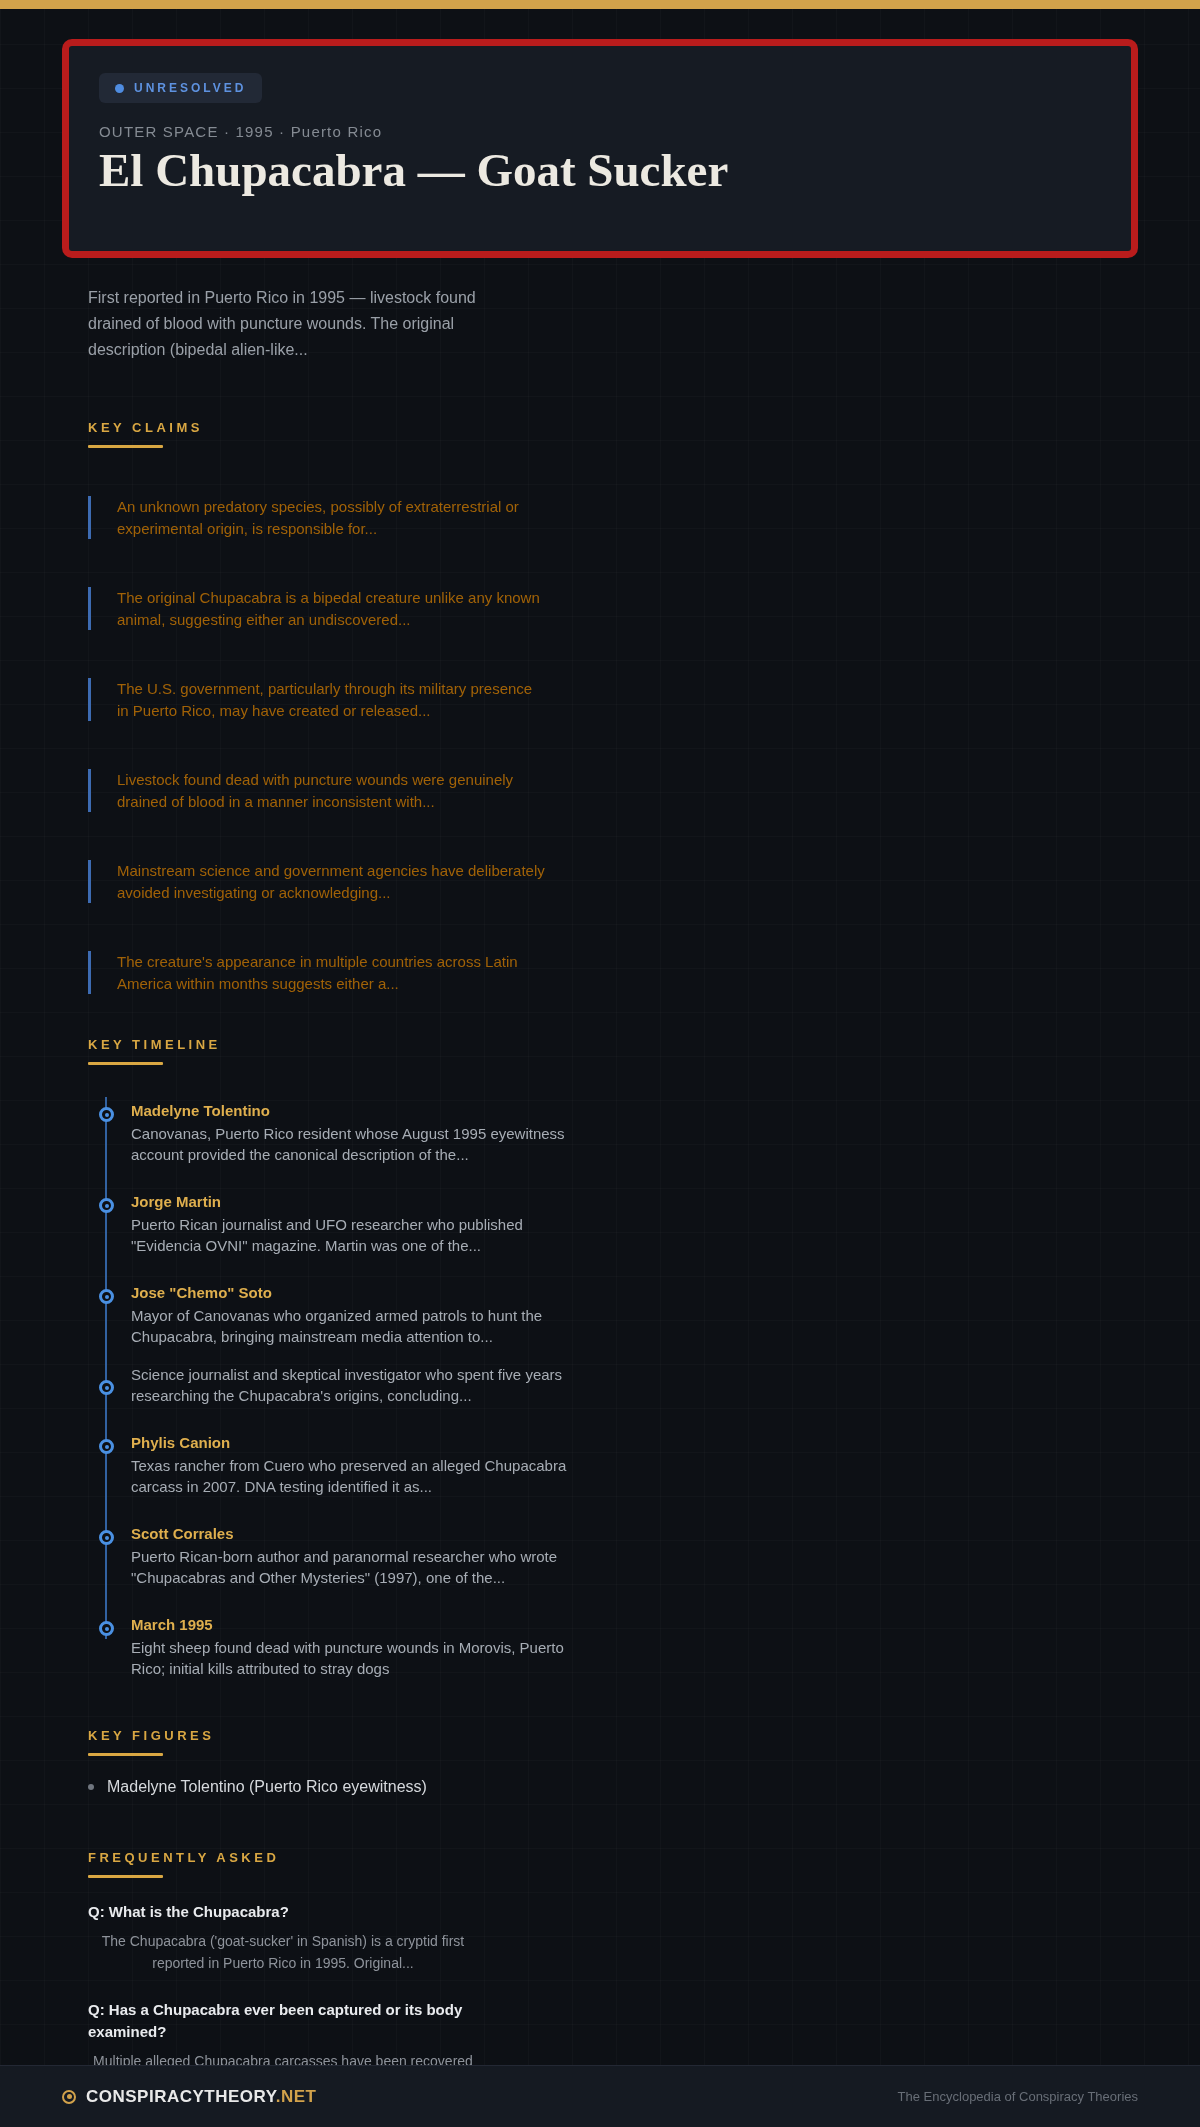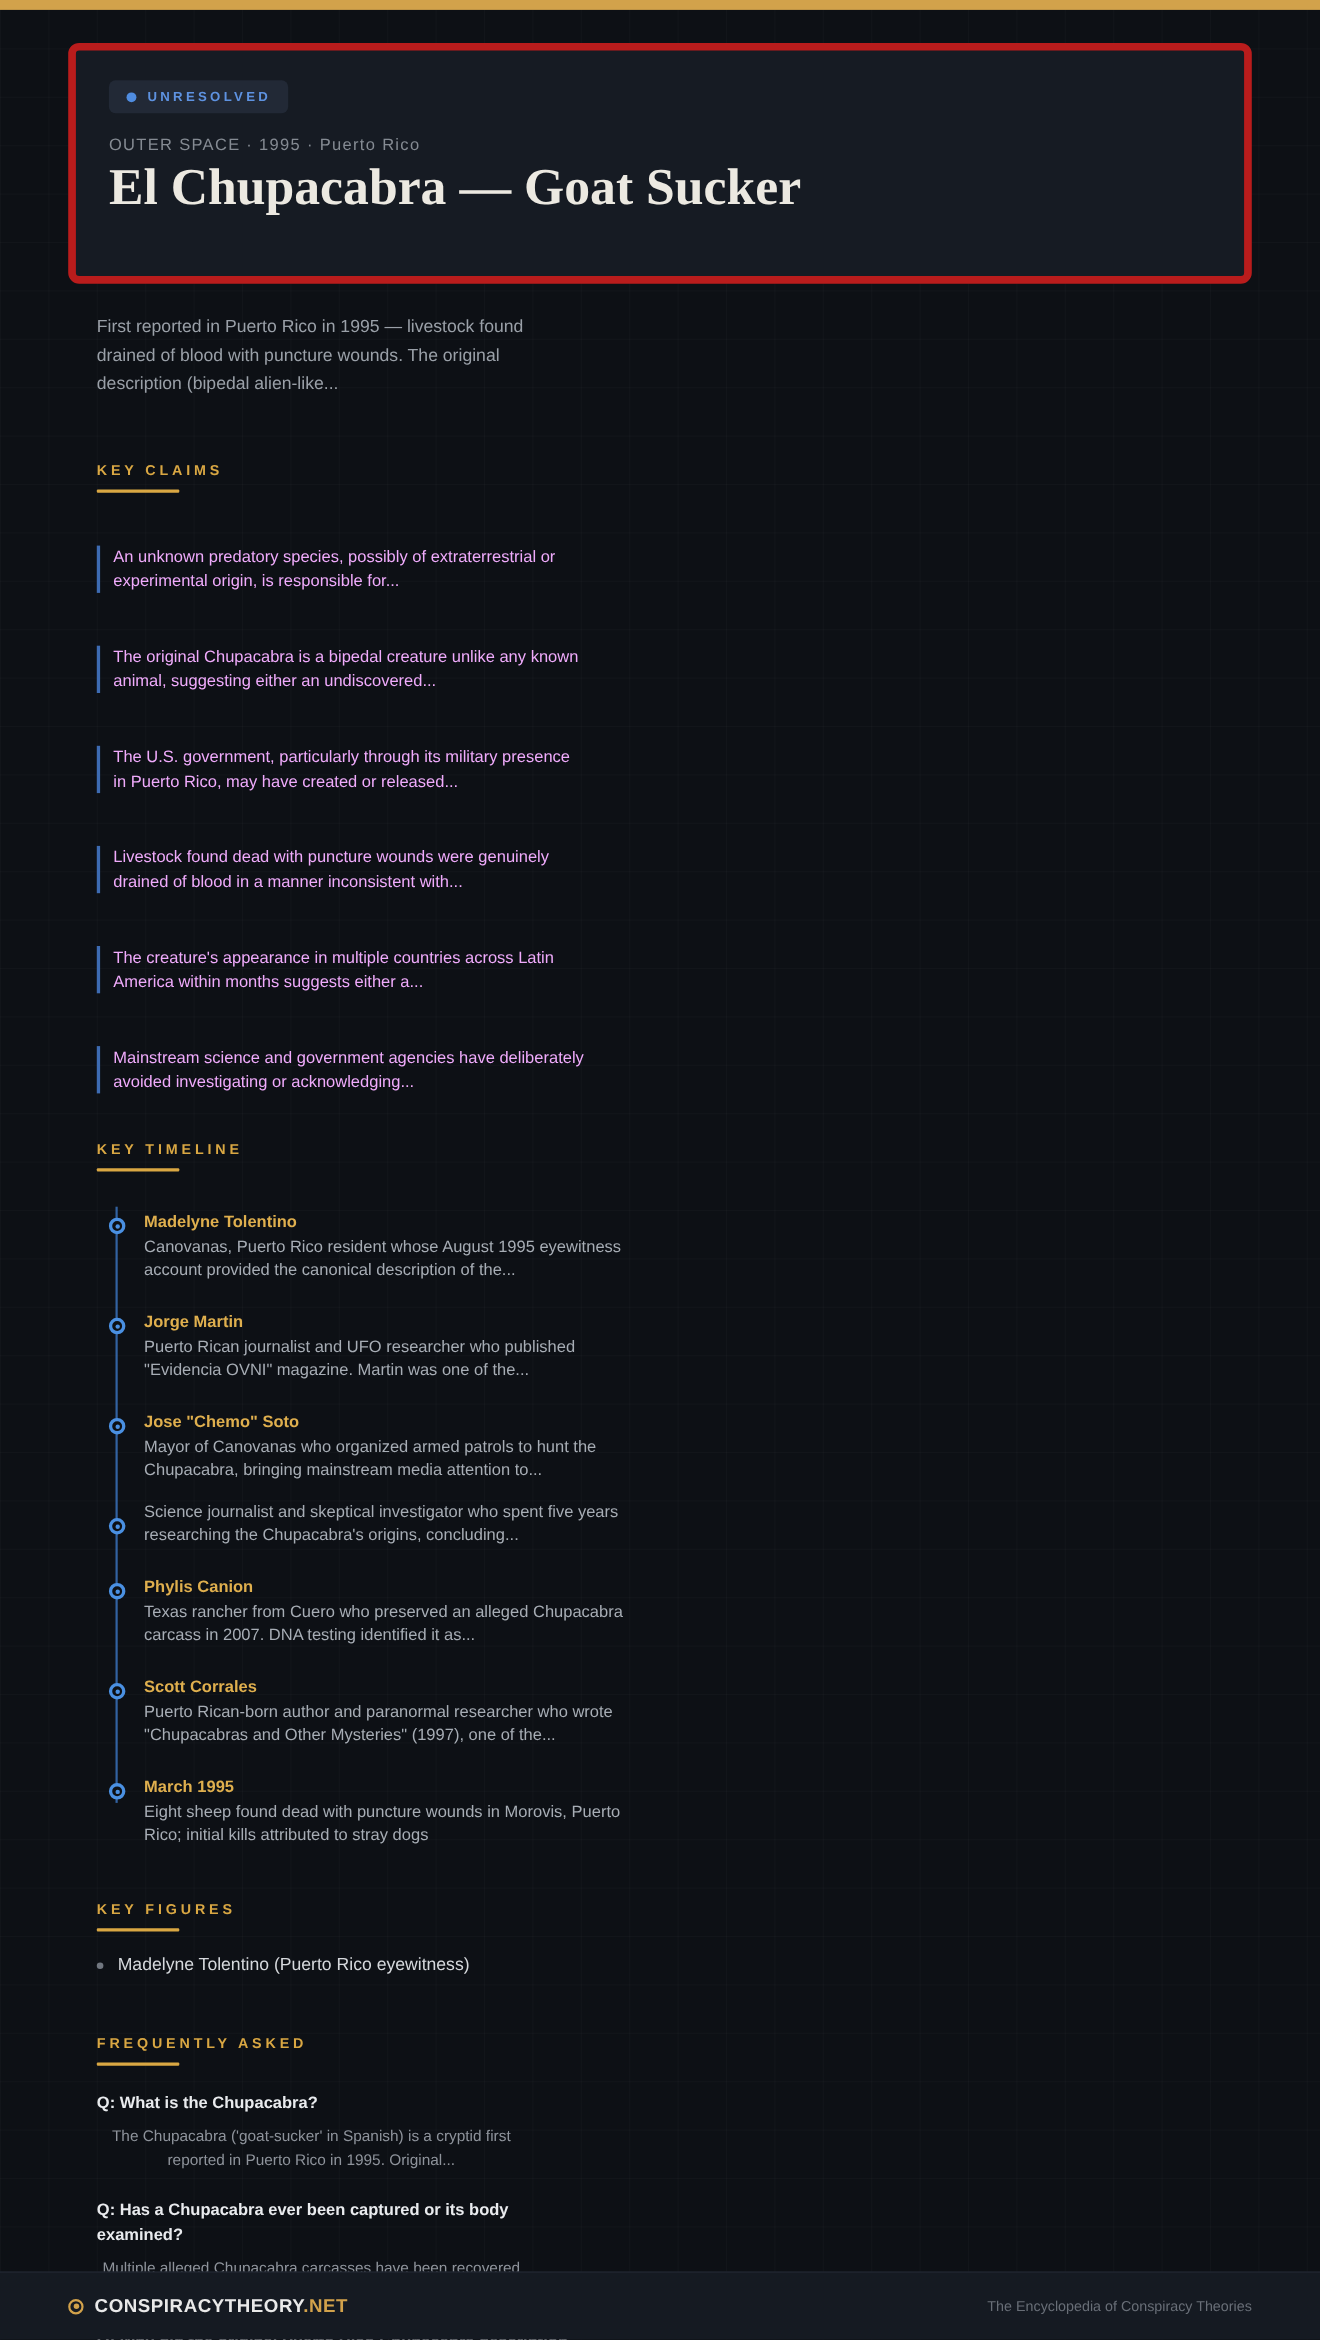--- a/index.html
+++ b/index.html
@@ -91,25 +91,25 @@
     background: #d9a743;
     margin-top: 10px;
     border-radius: 1px;
   }
 
   
   .claims-section { margin-top: 57px; }
   .claims-list { margin-top: 19px; }
   .claim-item {
     border-left: 3px solid #3d6bb2;
-    padding-left: 12px;
+    padding-left: 26px;
     width: 430px;
     font-size: 15px;
     line-height: 21.5px;
-    color: #f0abfc;
+    color: #a16207;
     margin-bottom: 16px;
     margin-top: 48px;
   }
 
   
   .timeline-section { margin-top: 43px; }
   .timeline {
     margin-top: 26px;
     position: relative;
     padding-left: 43px;
@@ -261,22 +261,22 @@
   <div class="intro">First reported in Puerto Rico in 1995 — livestock found drained of blood with puncture wounds. The original description (bipedal alien-like...</div>
 
   <div class="section claims-section">
     <div class="section-heading">KEY CLAIMS</div>
     <div class="heading-rule"></div>
     <div class="claims-list">
       <div class="claim-item">An unknown predatory species, possibly of extraterrestrial or experimental origin, is responsible for...</div>
       <div class="claim-item">The original Chupacabra is a bipedal creature unlike any known animal, suggesting either an undiscovered...</div>
       <div class="claim-item">The U.S. government, particularly through its military presence in Puerto Rico, may have created or released...</div>
       <div class="claim-item">Livestock found dead with puncture wounds were genuinely drained of blood in a manner inconsistent with...</div>
+      <div class="claim-item">Mainstream science and government agencies have deliberately avoided investigating or acknowledging...</div>
       <div class="claim-item">The creature's appearance in multiple countries across Latin America within months suggests either a...</div>
-      <div class="claim-item">Mainstream science and government agencies have deliberately avoided investigating or acknowledging...</div>
     </div>
   </div>
 
   <div class="section timeline-section">
     <div class="section-heading">KEY TIMELINE</div>
     <div class="heading-rule"></div>
     <div class="timeline">
       <div class="timeline-line"></div>
 
       <div class="timeline-entry">

